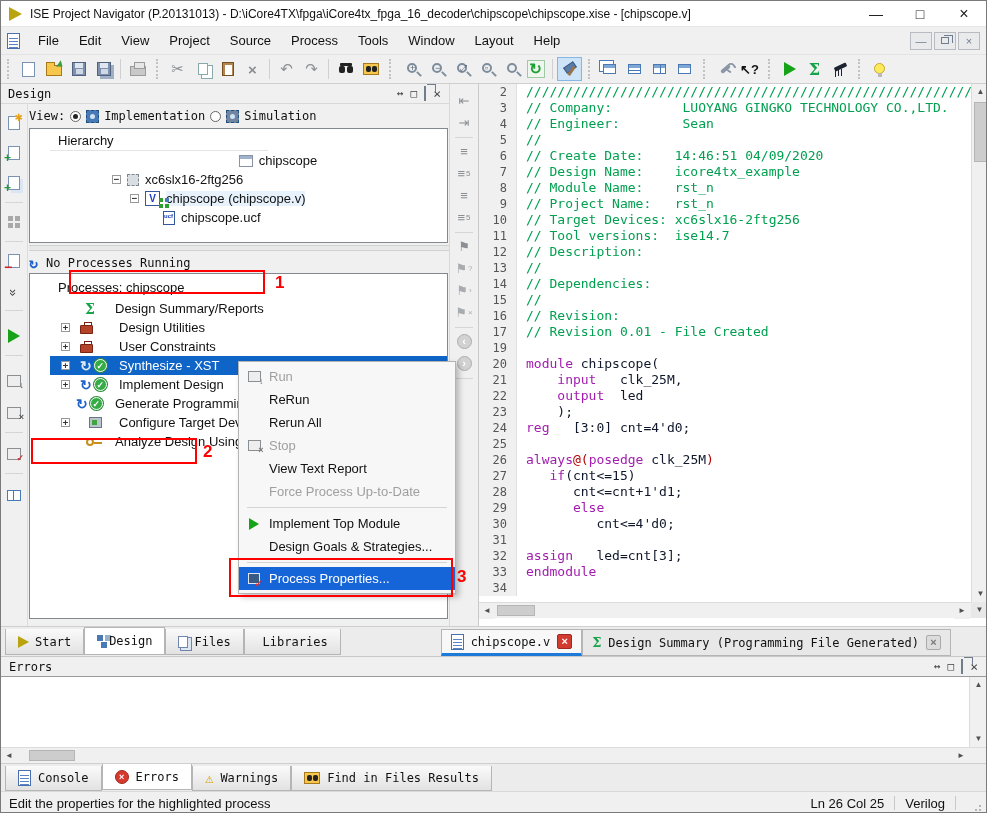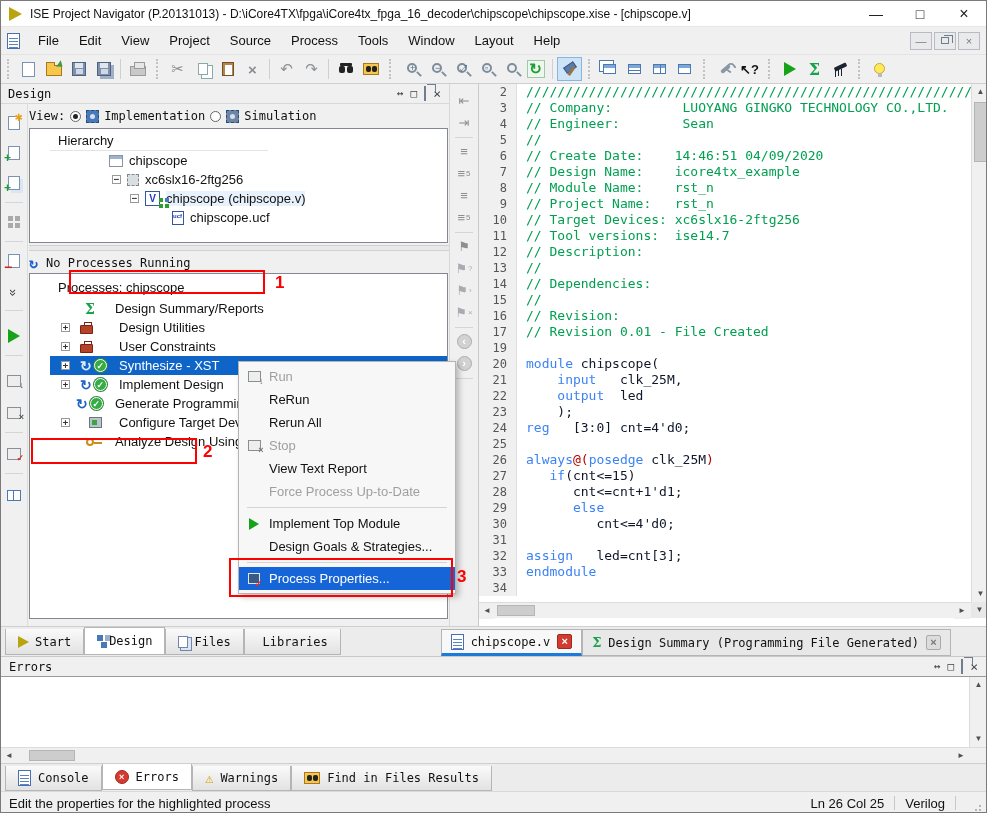--- a/index.html
+++ b/index.html
@@ -141,21 +141,21 @@
   .mi sup{font-size:8px;margin-left:1px;}
   .navcirc{width:15px;height:15px;border-radius:50%;background:#d2d2d2;border:1px solid #adadad;color:#fff;font-size:11px;line-height:13px;text-align:center;font-weight:bold;}
   .missep{width:18px;height:1px;background:#d5d5d5;margin-top:6px;}
 
   
   .editor{position:absolute;left:478px;top:0;width:509px;height:542px;background:#fff;}
   .codewrap{position:absolute;left:0;top:0;width:492px;height:518px;overflow:hidden;font-family:"DejaVu Sans Mono",monospace;font-size:13px;}
   .cl{height:16px;display:flex;align-items:center;}
   .ln{width:38px;flex:0 0 auto;text-align:right;padding-right:9px;background:#f0f0f0;color:#555;font-size:12px;height:100%;line-height:16px;border-right:1px solid #e0e0e0;}
   .ct{padding-left:9px;white-space:pre;line-height:16px;}
-  .s-c{color:#00a050;} .s-k{color:#3b82f6;} .s-p{color:#0f172a;} .s-r{color:#b40000;}
+  .s-c{color:#00a050;} .s-k{color:#a21caf;} .s-p{color:#0f172a;} .s-r{color:#b40000;}
   .vscroll{position:absolute;right:0;top:0;width:17px;height:518px;background:#f0f0f0;border-left:1px solid #dcdcdc;}
   .sarrow{position:absolute;left:0;width:17px;height:16px;color:#505050;font-size:8px;text-align:center;line-height:16px;background:#f0f0f0;}
   .sthumb{position:absolute;background:#cdcdcd;border:1px solid #b5b5b5;}
   .hscroll{position:absolute;left:0;top:518px;width:492px;height:16px;background:#f0f0f0;border-top:1px solid #dcdcdc;}
   .corner{position:absolute;right:0;top:518px;width:17px;height:16px;background:#e8e8e8;color:#505050;font-size:8px;text-align:center;line-height:16px;}
 
   
   .ctxmenu{position:absolute;left:237px;top:360px;width:218px;background:#f7f7f7;border:1px solid #b4b4b4;box-shadow:3px 3px 6px rgba(0,0,0,.25);padding:3px 0;z-index:30;}
   .ctx-item{height:23px;display:flex;align-items:center;font-size:13px;}
   .ctx-item .cic{width:30px;display:flex;justify-content:center;flex:0 0 auto;}
@@ -438,36 +438,36 @@
       <span class="chipic"></span>
       <span>Implementation</span>
       <span class="radio"></span>
       <span class="chipic sim"></span>
       <span>Simulation</span>
     </div>
 
     <div class="whitebox" style="left:28px;top:44px;width:419px;height:115px;">
       <div class="hierlabel">Hierarchy</div>
       <div id="hier-tree">
-          <div class="trow" style="padding-left: 44px;">
+          <div class="trow" style="padding-left: 44px; justify-content: center;">
             <span class="expsp"></span>
             <span class="tico ic-project"></span>
             <span class="tlabel">chipscope</span>
           </div>
           <div class="trow" style="padding-left: 62px;">
             <span class="exp">−</span>
             <span class="tico ic-chip"></span>
             <span class="tlabel">xc6slx16-2ftg256</span>
           </div>
           <div class="trow hsel" style="padding-left: 80px;">
             <span class="exp">−</span>
             <span class="tico ic-verilog">V</span>
             <span class="tlabel">chipscope (chipscope.v)</span>
           </div>
-          <div class="trow" style="padding-left: 98px; margin-left: 9px;">
+          <div class="trow" style="padding-left: 98px;">
             <span class="expsp"></span>
             <span class="tico ic-ucf"></span>
             <span class="tlabel">chipscope.ucf</span>
           </div>
         </div>
     </div>
 
     <div class="splitter" style="top:161px;width:420px;"></div>
 
     <div class="noproc" style="top:170px;">

